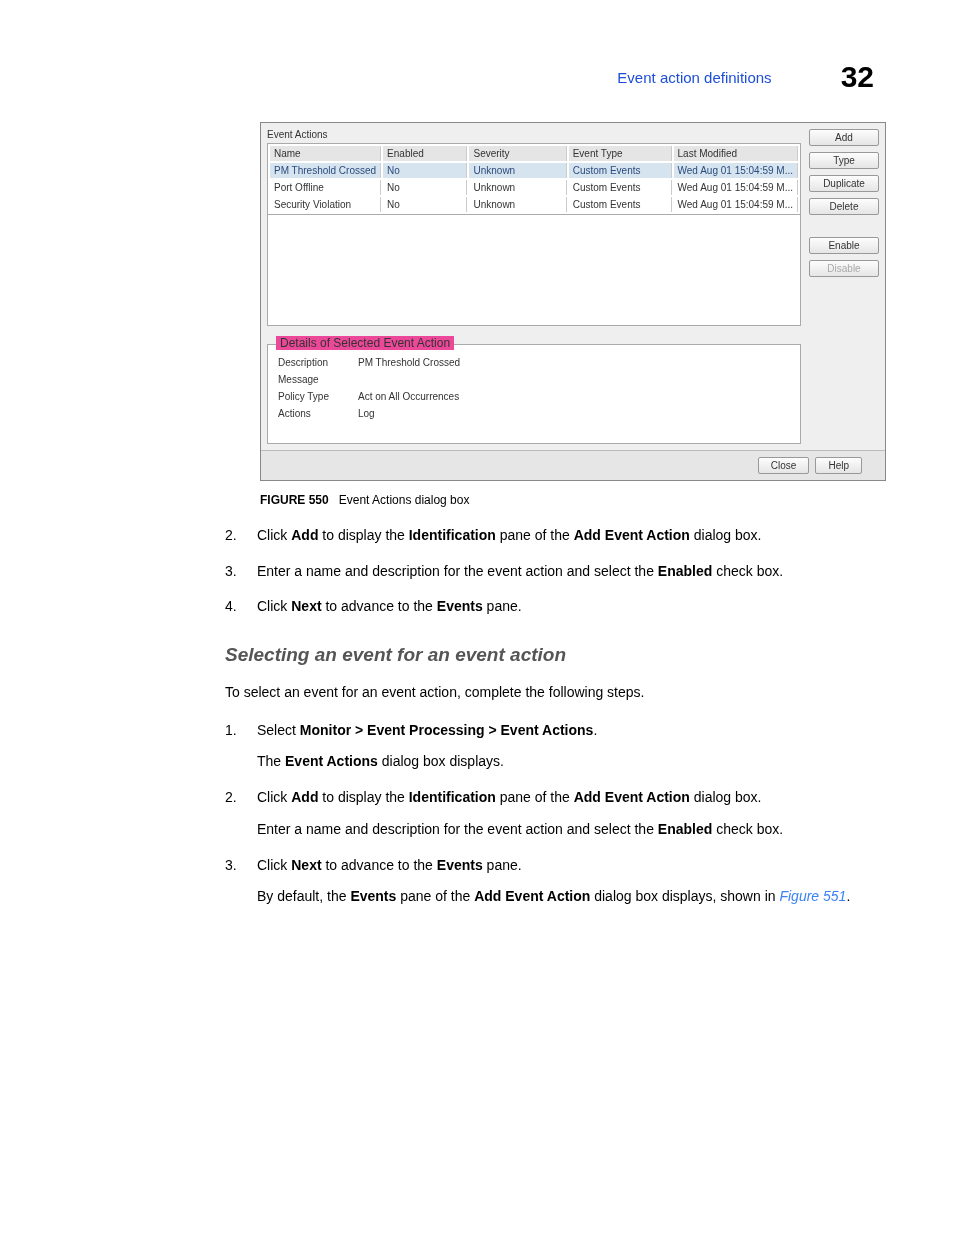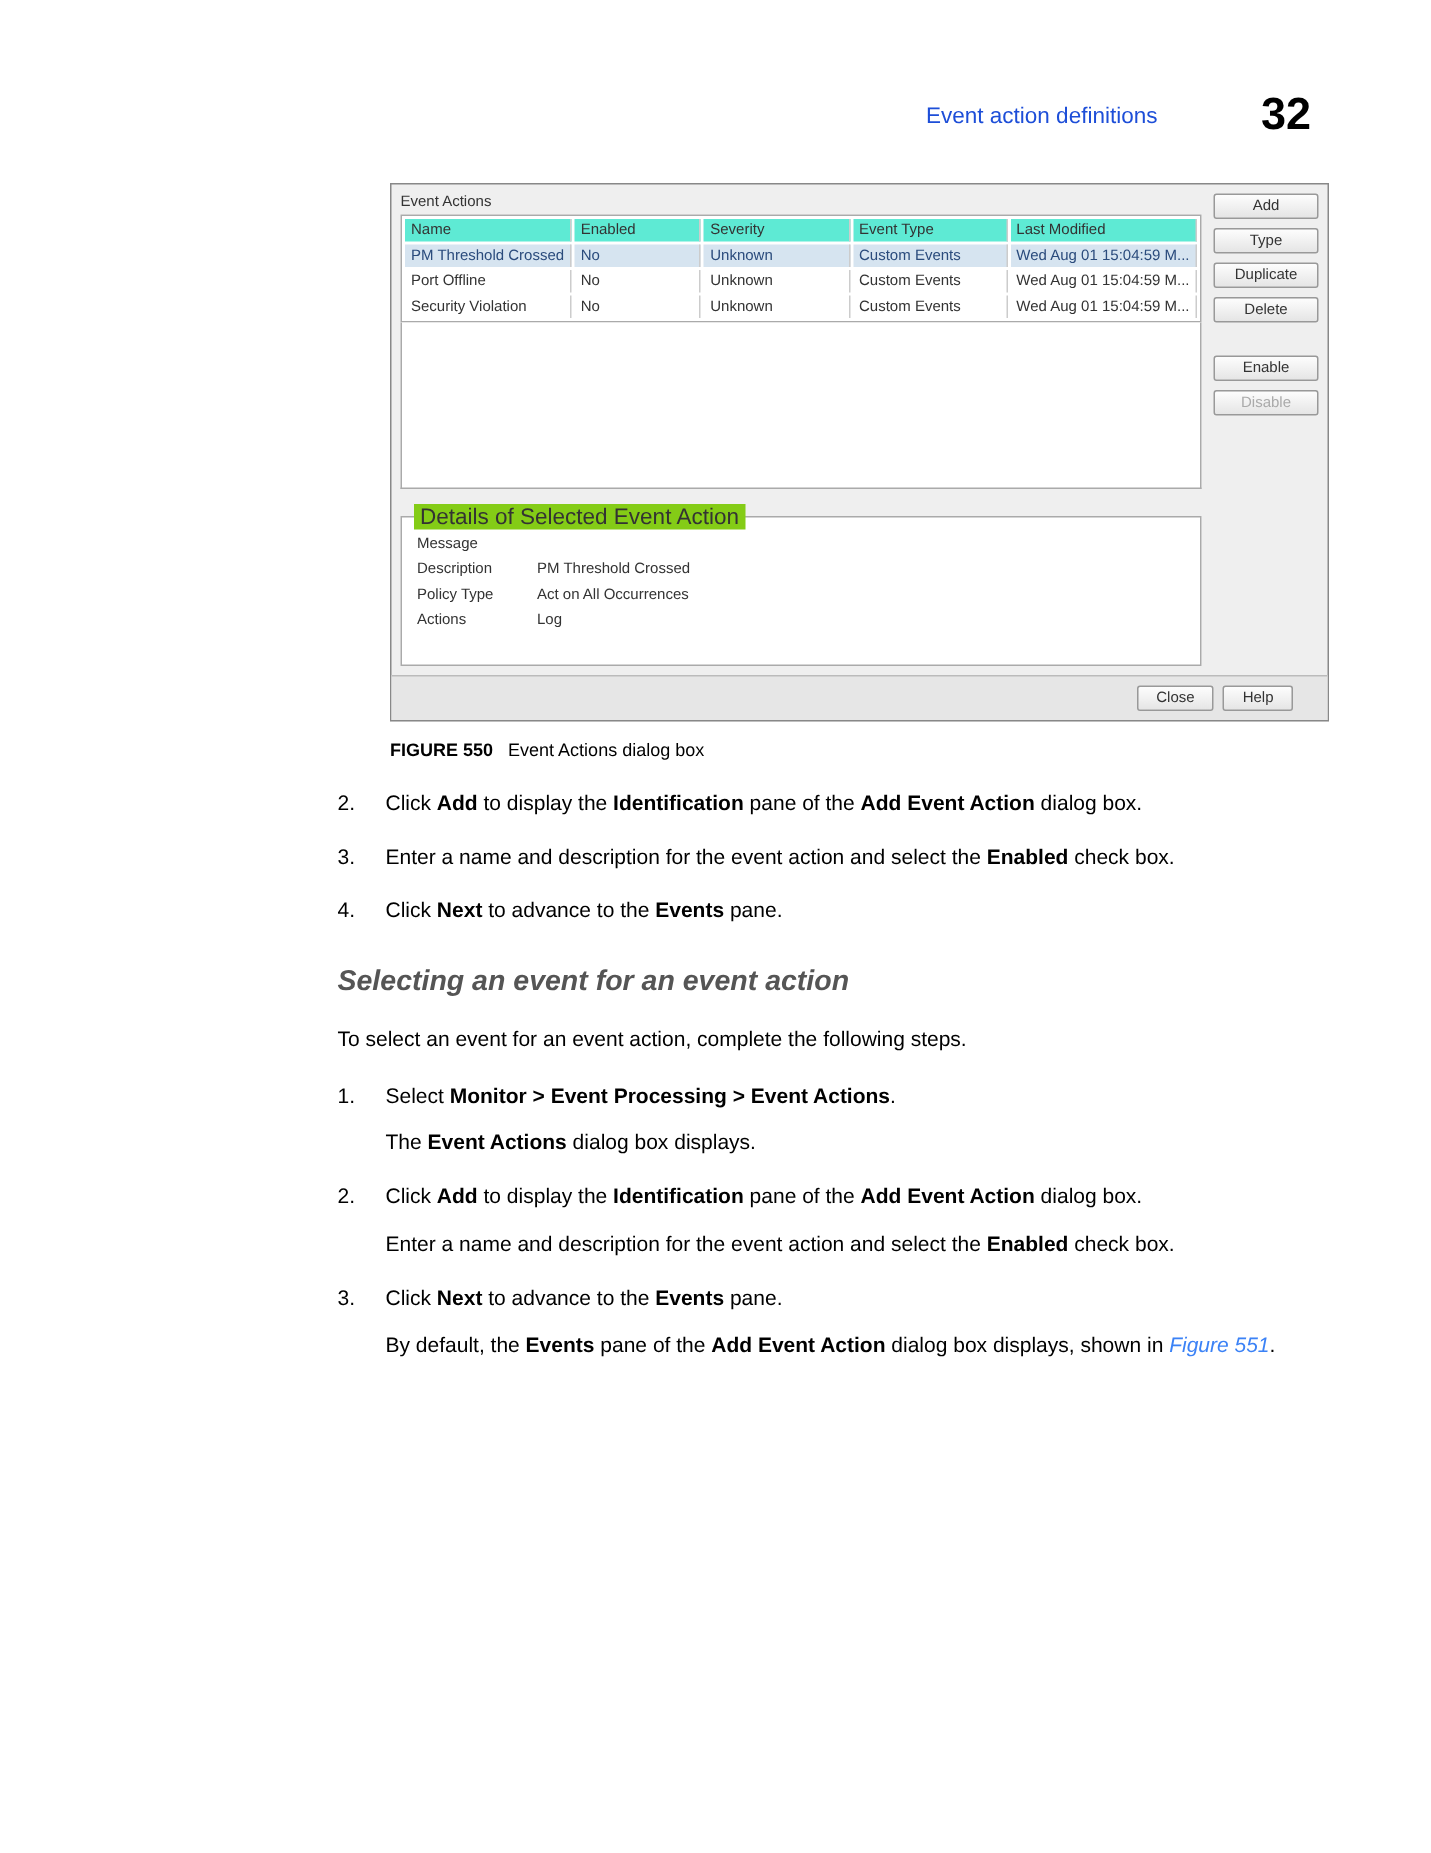--- a/index.html
+++ b/index.html
@@ -60,21 +60,21 @@
   .table th, .table td {
     text-align: left;
     font-weight: normal;
     font-size: 10px;
     padding: 2px 4px;
     border-right: 1px solid #ccc;
     white-space: nowrap;
     overflow: hidden;
   }
   .table thead {
-    background: #5eead4;
+    background: #e5e5e5;
     border-bottom: 1px solid #aaa;
   }
   .table tbody tr.selected td {
     background: #d6e4f0;
     color: #2a4b7c;
   }
   .blank-area {
     height: 110px;
     background: #fff;
     border-left: 1px solid #aaa;
@@ -85,23 +85,23 @@
     margin-top: 18px;
     border: 1px solid #aaa;
     background: #fff;
     padding: 12px 10px 18px 10px;
     position: relative;
   }
   .details-legend {
     position: absolute;
     top: -9px;
     left: 8px;
-    background: #84cc16;
+    background: #ec4899;
     padding: 0 4px;
-    font-size: 15px;
+    font-size: 12px;
   }
   .details-row {
     display: flex;
     font-size: 10px;
     margin-bottom: 6px;
   }
   .details-label {
     width: 80px;
   }
   .right-col {
@@ -236,26 +236,26 @@
                 <td>Custom Events</td>
                 <td>Wed Aug 01 15:04:59 M...</td>
               </tr>
             </tbody>
           </table>
           <div class="blank-area"></div>
 
           <div class="details-box">
             <div class="details-legend">Details of Selected Event Action</div>
             <div class="details-row">
+              <div class="details-label">Description</div>
+              <div>PM Threshold Crossed</div>
+            </div>
+            <div class="details-row">
               <div class="details-label">Message</div>
               <div></div>
-            </div>
-            <div class="details-row">
-              <div class="details-label">Description</div>
-              <div>PM Threshold Crossed</div>
             </div>
             <div class="details-row">
               <div class="details-label">Policy Type</div>
               <div>Act on All Occurrences</div>
             </div>
             <div class="details-row">
               <div class="details-label">Actions</div>
               <div>Log</div>
             </div>
           </div>

